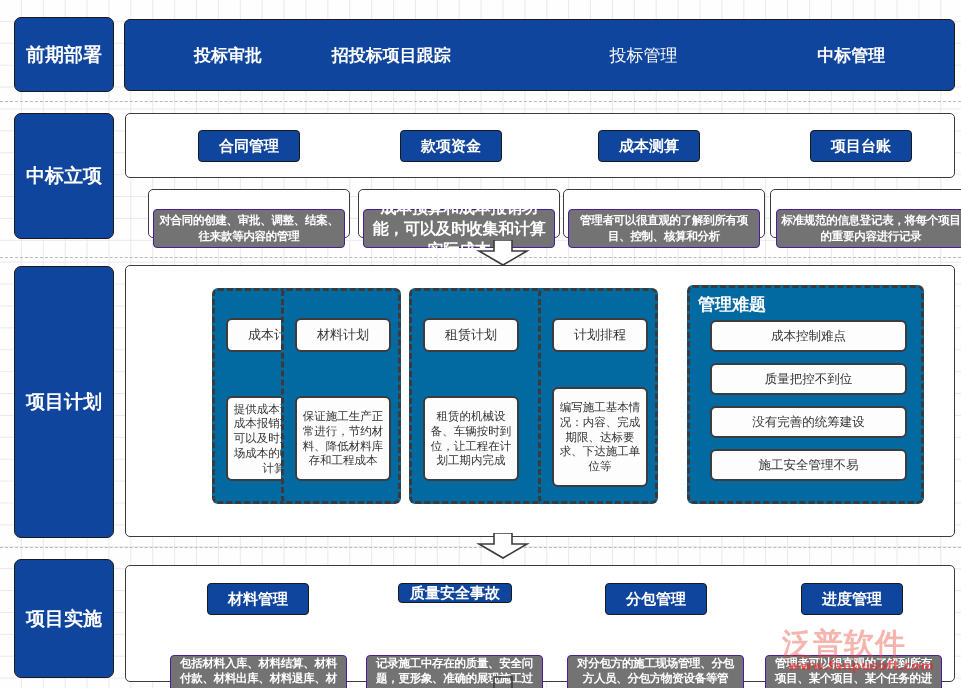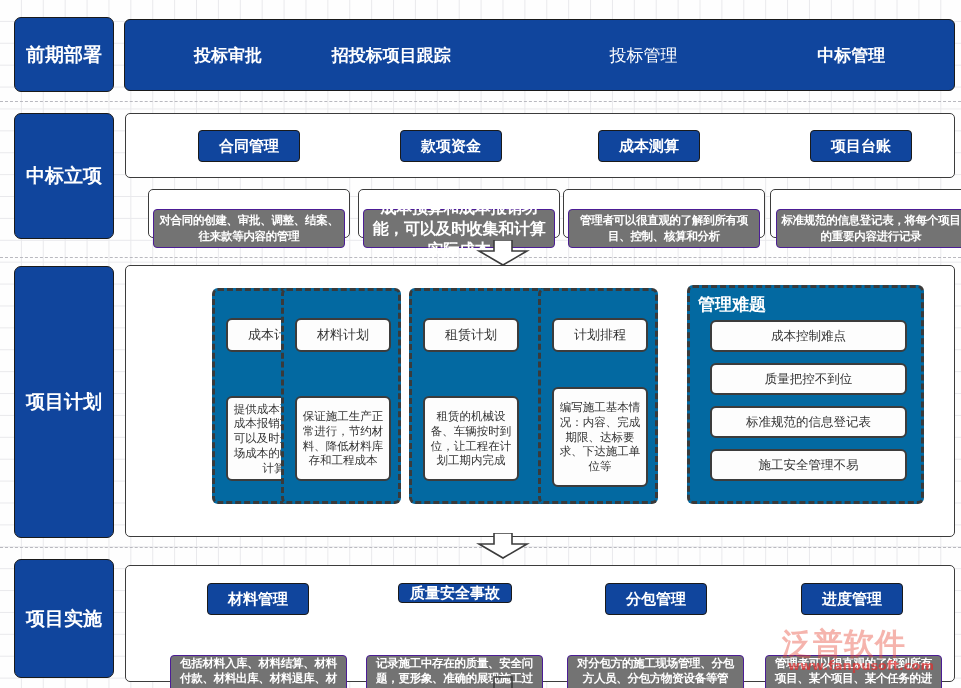--- a/index.html
+++ b/index.html
@@ -211,21 +211,21 @@
 
 <div class="dashcard" style="left:687px;top:285px;width:237px;height:219px;">
   <div class="panel-title" style="left:8px;top:5px;">管理难题</div>
   <div class="white-chip" style="left:20px;top:32px;width:197px;height:32px;font-size:12.5px;">
     <span>成本控制难点</span>
   </div>
   <div class="white-chip" style="left:20px;top:75px;width:197px;height:32px;font-size:12.5px;">
     <span>质量把控不到位</span>
   </div>
   <div class="white-chip" style="left:20px;top:118px;width:197px;height:32px;font-size:12.5px;">
-    <span>标准规范的信息登记表</span>
+    <span>没有完善的统筹建设</span>
   </div>
   <div class="white-chip" style="left:20px;top:161px;width:197px;height:32px;font-size:12.5px;">
     <span>施工安全管理不易</span>
   </div>
 </div>
 
 <svg class="arrow" style="left:473px;top:533px;" width="60" height="26" viewBox="0 0 60 26">
   <polygon points="21,0 39,0 39,11 54,11 30,25 6,11 21,11" fill="#ffffff" stroke="#3c3c3c" stroke-width="1.6"></polygon>
 </svg>
 

